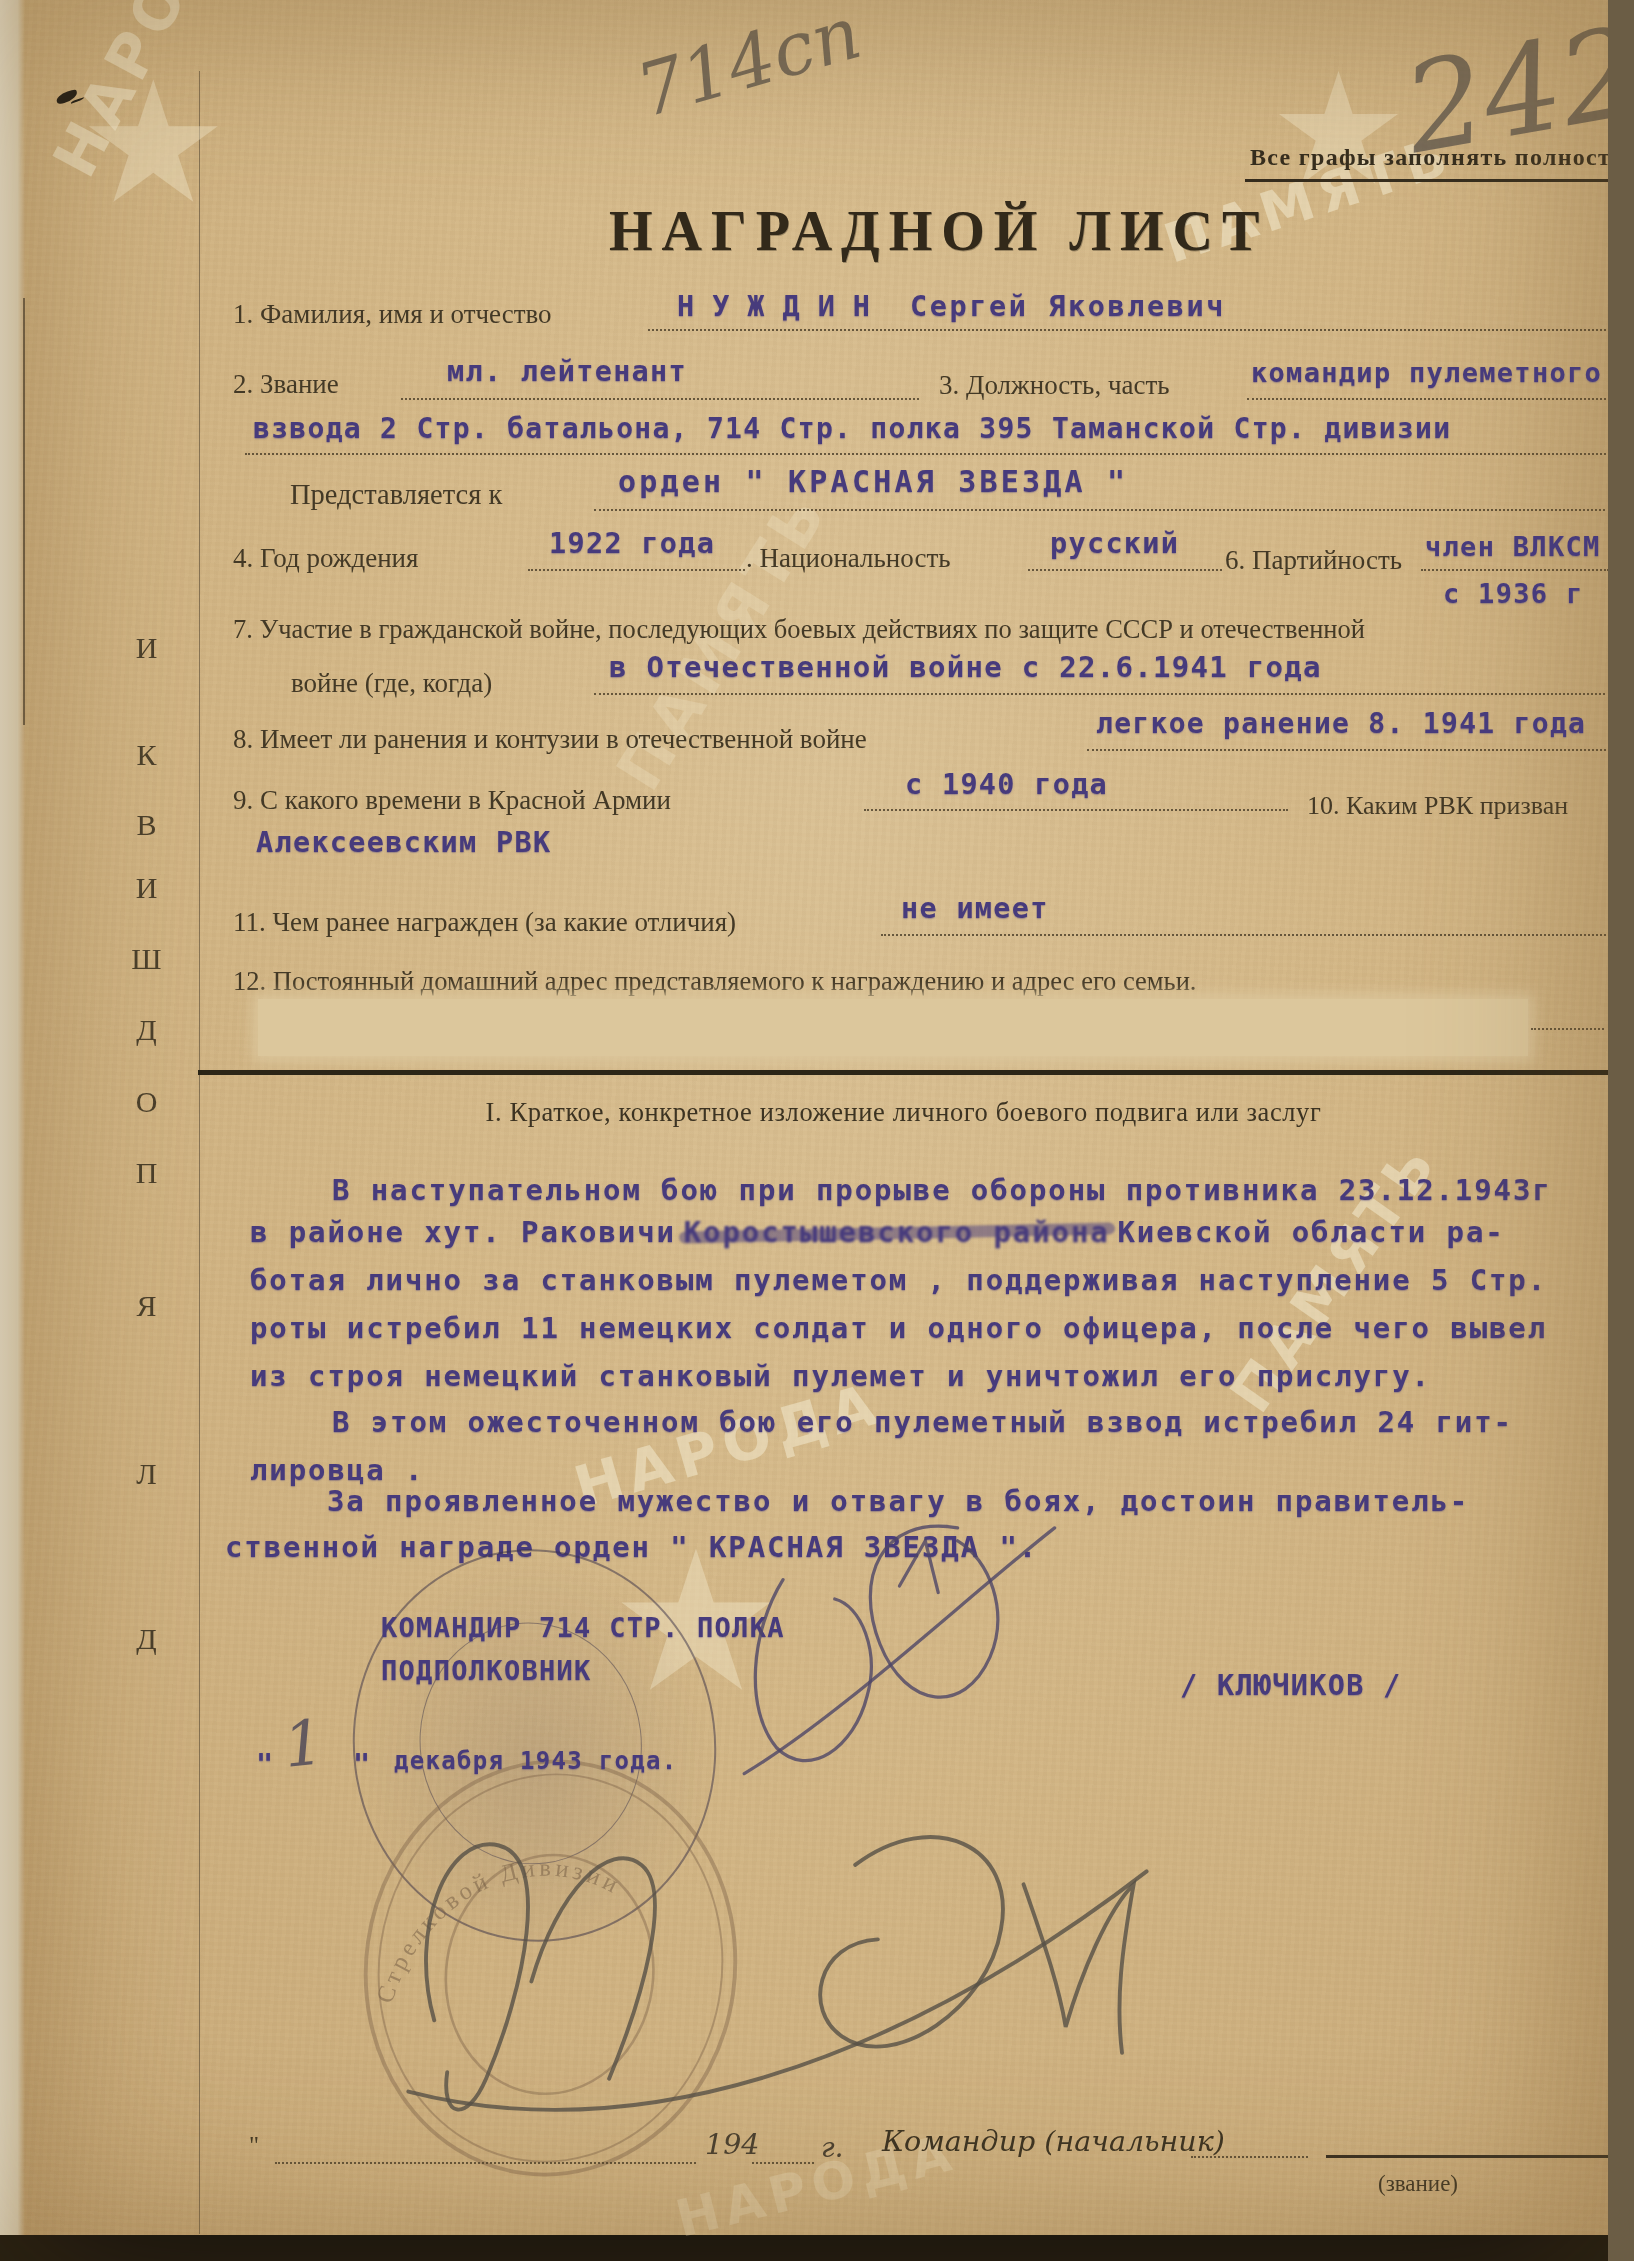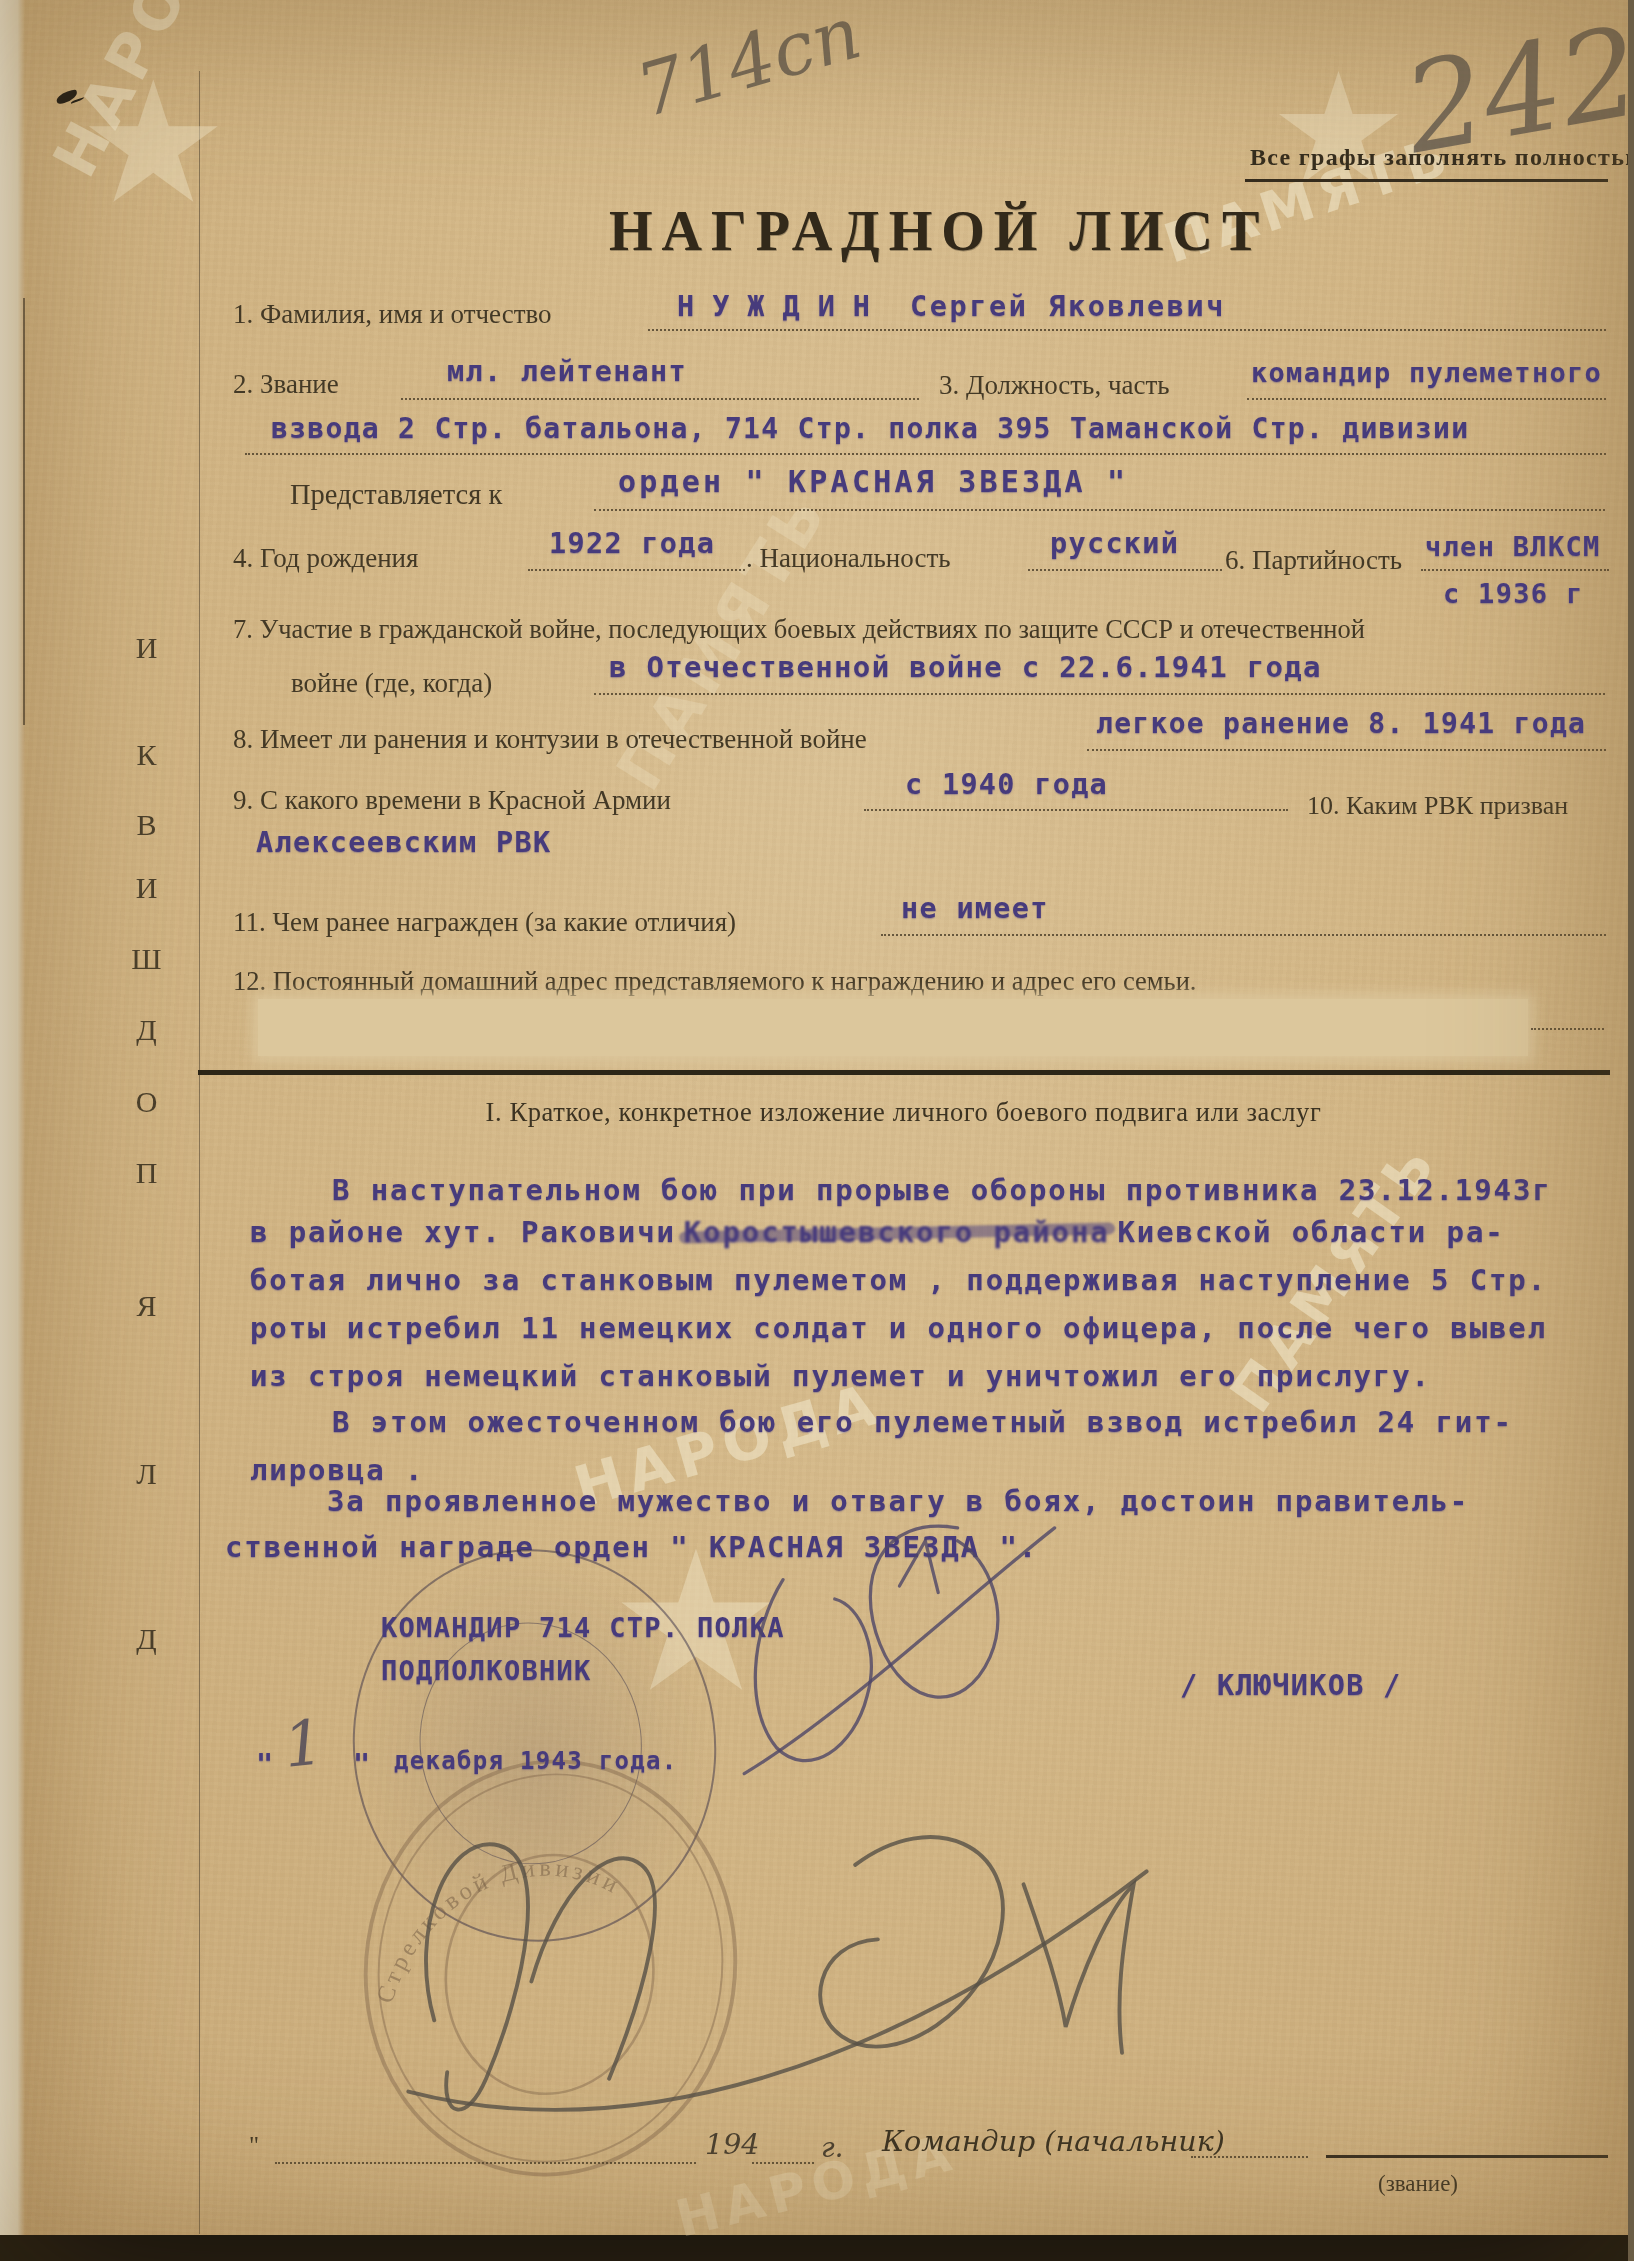--- a/index.html
+++ b/index.html
@@ -1,18 +1,18 @@
 <!DOCTYPE html>
 <html style="font-size:10.4px"><head>
 <meta charset="utf-8">
 <style>
   html,body{margin:0;padding:0;background:#6b5d45;}
   #page{position:relative;width:1608px;height:2261px;overflow:hidden;
     font-family:"Liberation Serif",serif;
-    background:radial-gradient(ellipse at 52% 34%, #dac195 0%, #d3b787 42%, #cbad7c 80%, #c09f6e 100%);padding-left:20px;}
+    background:radial-gradient(ellipse at 52% 34%, #dac195 0%, #d3b787 42%, #cbad7c 80%, #c09f6e 100%);}
   #page::before{content:"";position:absolute;inset:0;pointer-events:none;
     background:repeating-linear-gradient(93deg, rgba(120,90,50,.035) 0 4.5px, transparent 4.5px 8.4px),
                repeating-linear-gradient(2deg, rgba(255,242,205,.04) 0 3.2px, transparent 3.2px 7.1px);}
   #page::after{content:"";position:absolute;inset:0;pointer-events:none;
     box-shadow:inset 0 0 155px 39px rgba(118,88,42,.33);}
   .abs{position:absolute;white-space:nowrap;}
   .lbl{font-size:27px;color:#433926;}
   .lbl-sm{font-size:24.6px;color:#433926;}
   .typed{font-family:"DejaVu Sans Mono",monospace;font-weight:700;color:#473b7c;
     letter-spacing:1.3px;font-size:28.5px;text-shadow:0 0.6px 1.3px rgba(71,59,124,.4);}
@@ -82,21 +82,21 @@
     <span class="surname">НУЖДИН</span><span class="given">Сергей Яковлевич</span>
   </span>
 
   <span class="abs lbl" style="left:233px;top:369px;">2.  Звание</span>
   <div class="dot" style="left:401px;top:398px;width:518px;"></div>
   <span class="abs typed" style="left:447px;top:355px;z-index:3;">мл. лейтенант</span>
   <span class="abs lbl" style="left:939px;top:370px;">3. Должность, часть</span>
   <div class="dot" style="left:1247px;top:398px;width:359px;"></div>
   <span class="abs typed" style="left:1251px;top:357px;z-index:3;font-size:27px;">командир пулеметного</span>
   <div class="dot" style="left:245px;top:453px;width:1361px;"></div>
-  <span class="abs typed" style="left:253px;top:412px;z-index:3;font-size:28px;margin-left:18px;">взвода 2 Стр. батальона, 714 Стр. полка 395 Таманской Стр. дивизии</span>
+  <span class="abs typed" style="left:253px;top:412px;z-index:3;font-size:28px;">взвода 2 Стр. батальона, 714 Стр. полка 395 Таманской Стр. дивизии</span>
 
   <span class="abs lbl" style="left:290px;top:479px;font-size:28.5px;">Представляется к</span>
   <div class="dot" style="left:594px;top:509px;width:1011px;"></div>
   <span class="abs typed" style="left:618px;top:464px;z-index:3;font-size:30px;letter-spacing:3.2px;">орден " КРАСНАЯ ЗВЕЗДА "</span>
 
   <span class="abs lbl" style="left:233px;top:543px;">4.  Год рождения</span>
   <div class="dot" style="left:528px;top:569px;width:217px;"></div>
   <span class="abs typed" style="left:549px;top:527px;z-index:3;">1922 года</span>
   <span class="abs lbl" style="left:746px;top:543px;">. Национальность</span>
   <div class="dot" style="left:1028px;top:569px;width:194px;"></div>

